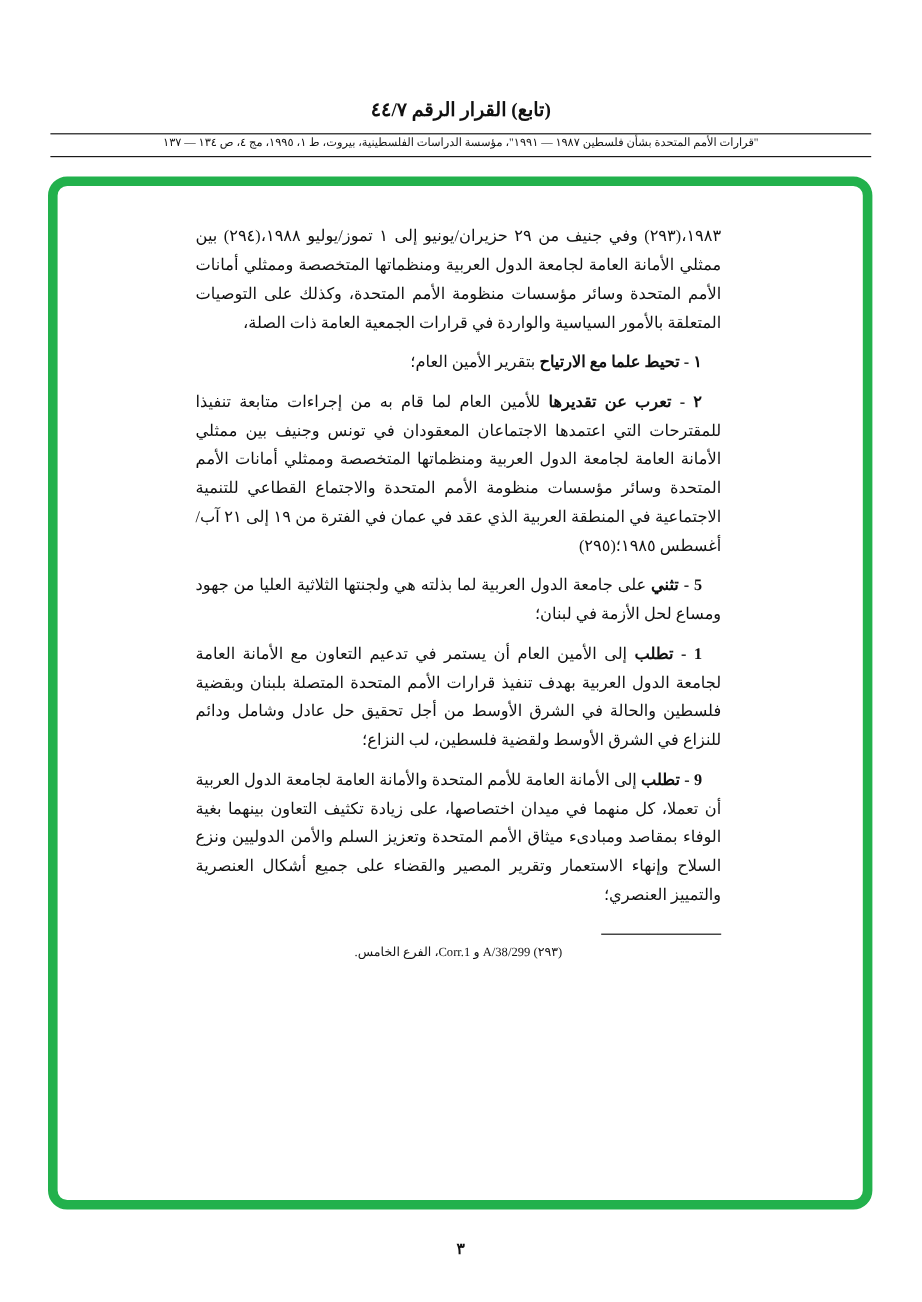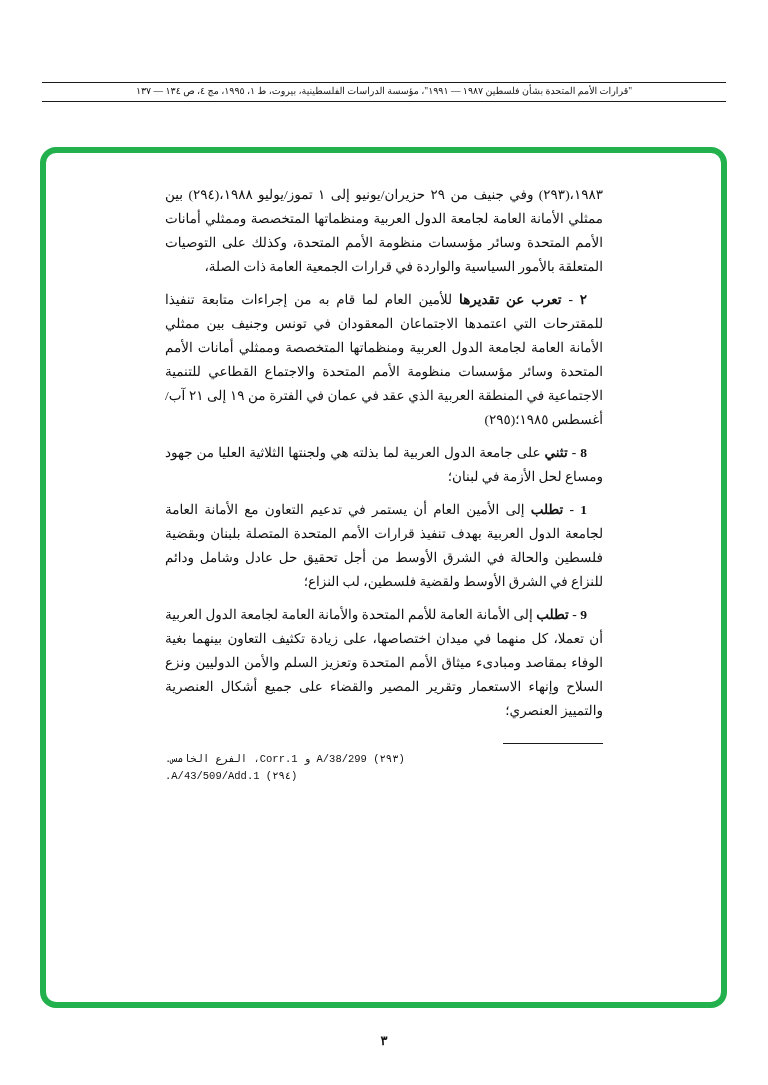--- a/index.html
+++ b/index.html
@@ -42,21 +42,21 @@
   }
 
   
   .green-box {
     position: absolute;
     top: 147px;
     left: 40px;
     width: 687px;
     height: 861px;
     box-sizing: border-box;
-    border: 6px solid #a21caf;
+    border: 8px solid #a21caf;
     border-radius: 16px;
     overflow: hidden;
   }
   .text-col {
     position: absolute;
     top: 30px;
     right: 118px;
     width: 438px;
     direction: rtl;
     text-align: justify;
@@ -64,24 +64,23 @@
     line-height: 24px;
   }
   .text-col p { margin: 0 0 9px 0; }
   .text-col p.item { text-indent: 16px; }
   .lead { font-weight: bold; }
 
   
   .footnotes {
     margin-top: 20px;
     direction: rtl;
-    text-align: left;
+    text-align: center;
     font-size: 10.5px;
     line-height: 17px;
-    font-family: Liberation Mono, monospace;
   }
   .footnote-sep {
     width: 100px;
     border-top: 1.2px solid #1a1a1a;
     margin: 0 0 7px 0; 
   }
   .footnotes p { margin: 0; }
 
   
   .page-number {
@@ -93,43 +92,44 @@
     font-size: 13px;
     font-weight: bold;
   }
 </style>
 </head>
 <body>
 
 <div class="page">
 
   <div class="header">
+    <h1 class="doc-title">(تابع) القرار الرقم ٤٤/٧</h1>
     <hr class="rule">
     <div class="source-line">"قرارات الأمم المتحدة بشأن فلسطين ١٩٨٧ — ١٩٩١"، مؤسسة الدراسات الفلسطينية، بيروت، ط ١، ١٩٩٥، مج ٤، ص ١٣٤ — ١٣٧</div>
     <hr class="rule">
   </div>
 
   <div class="green-box" style="border-color: rgb(34, 177, 76);">
     <div class="text-col">
 
       <p class="para"><span class="lead"></span><span>١٩٨٣،(٢٩٣) وفي جنيف من ٢٩ حزيران/يونيو إلى ١ تموز/يوليو ١٩٨٨،(٢٩٤) بين ممثلي الأمانة العامة لجامعة الدول العربية ومنظماتها المتخصصة وممثلي أمانات الأمم المتحدة وسائر مؤسسات منظومة الأمم المتحدة، وكذلك على التوصيات المتعلقة بالأمور السياسية والواردة في قرارات الجمعية العامة ذات الصلة،</span></p>
 
+      <p class="para item"><span class="lead">١ - تحيط علما مع الارتياح</span><span> بتقرير الأمين العام؛</span></p>
 
       <p class="para item"><span class="lead">٢ - تعرب عن تقديرها</span><span> للأمين العام لما قام به من إجراءات متابعة تنفيذا للمقترحات التي اعتمدها الاجتماعان المعقودان في تونس وجنيف بين ممثلي الأمانة العامة لجامعة الدول العربية ومنظماتها المتخصصة وممثلي أمانات الأمم المتحدة وسائر مؤسسات منظومة الأمم المتحدة والاجتماع القطاعي للتنمية الاجتماعية في المنطقة العربية الذي عقد في عمان في الفترة من ١٩ إلى ٢١ آب/أغسطس ١٩٨٥؛(٢٩٥)</span></p>
 
-      <p class="para item"><span class="lead">8 - تثني</span><span> على جامعة الدول العربية لما بذلته هي ولجنتها الثلاثية العليا من جهود ومساع لحل الأزمة في لبنان؛</span></p>
+      <p class="para item"><span class="lead">5 - تثني</span><span> على جامعة الدول العربية لما بذلته هي ولجنتها الثلاثية العليا من جهود ومساع لحل الأزمة في لبنان؛</span></p>
 
       <p class="para item"><span class="lead">1 - تطلب</span><span> إلى الأمين العام أن يستمر في تدعيم التعاون مع الأمانة العامة لجامعة الدول العربية بهدف تنفيذ قرارات الأمم المتحدة المتصلة بلبنان وبقضية فلسطين والحالة في الشرق الأوسط من أجل تحقيق حل عادل وشامل ودائم للنزاع في الشرق الأوسط ولقضية فلسطين، لب النزاع؛</span></p>
 
       <p class="para item"><span class="lead">9 - تطلب</span><span> إلى الأمانة العامة للأمم المتحدة والأمانة العامة لجامعة الدول العربية أن تعملا، كل منهما في ميدان اختصاصها، على زيادة تكثيف التعاون بينهما بغية الوفاء بمقاصد ومبادىء ميثاق الأمم المتحدة وتعزيز السلم والأمن الدوليين ونزع السلاح وإنهاء الاستعمار وتقرير المصير والقضاء على جميع أشكال العنصرية والتمييز العنصري؛</span></p>
 
       <div class="footnotes">
         <div class="footnote-sep"></div>
         <p>(٢٩٣) A/38/299 و Corr.1، الفرع الخامس.</p>
-        <p>(٢٩٤) A/43/509/Add.1.</p>
       </div>
 
     </div>
   </div>
 
   <div class="page-number">٣</div>
 
 </div>
 
 </body></html>

